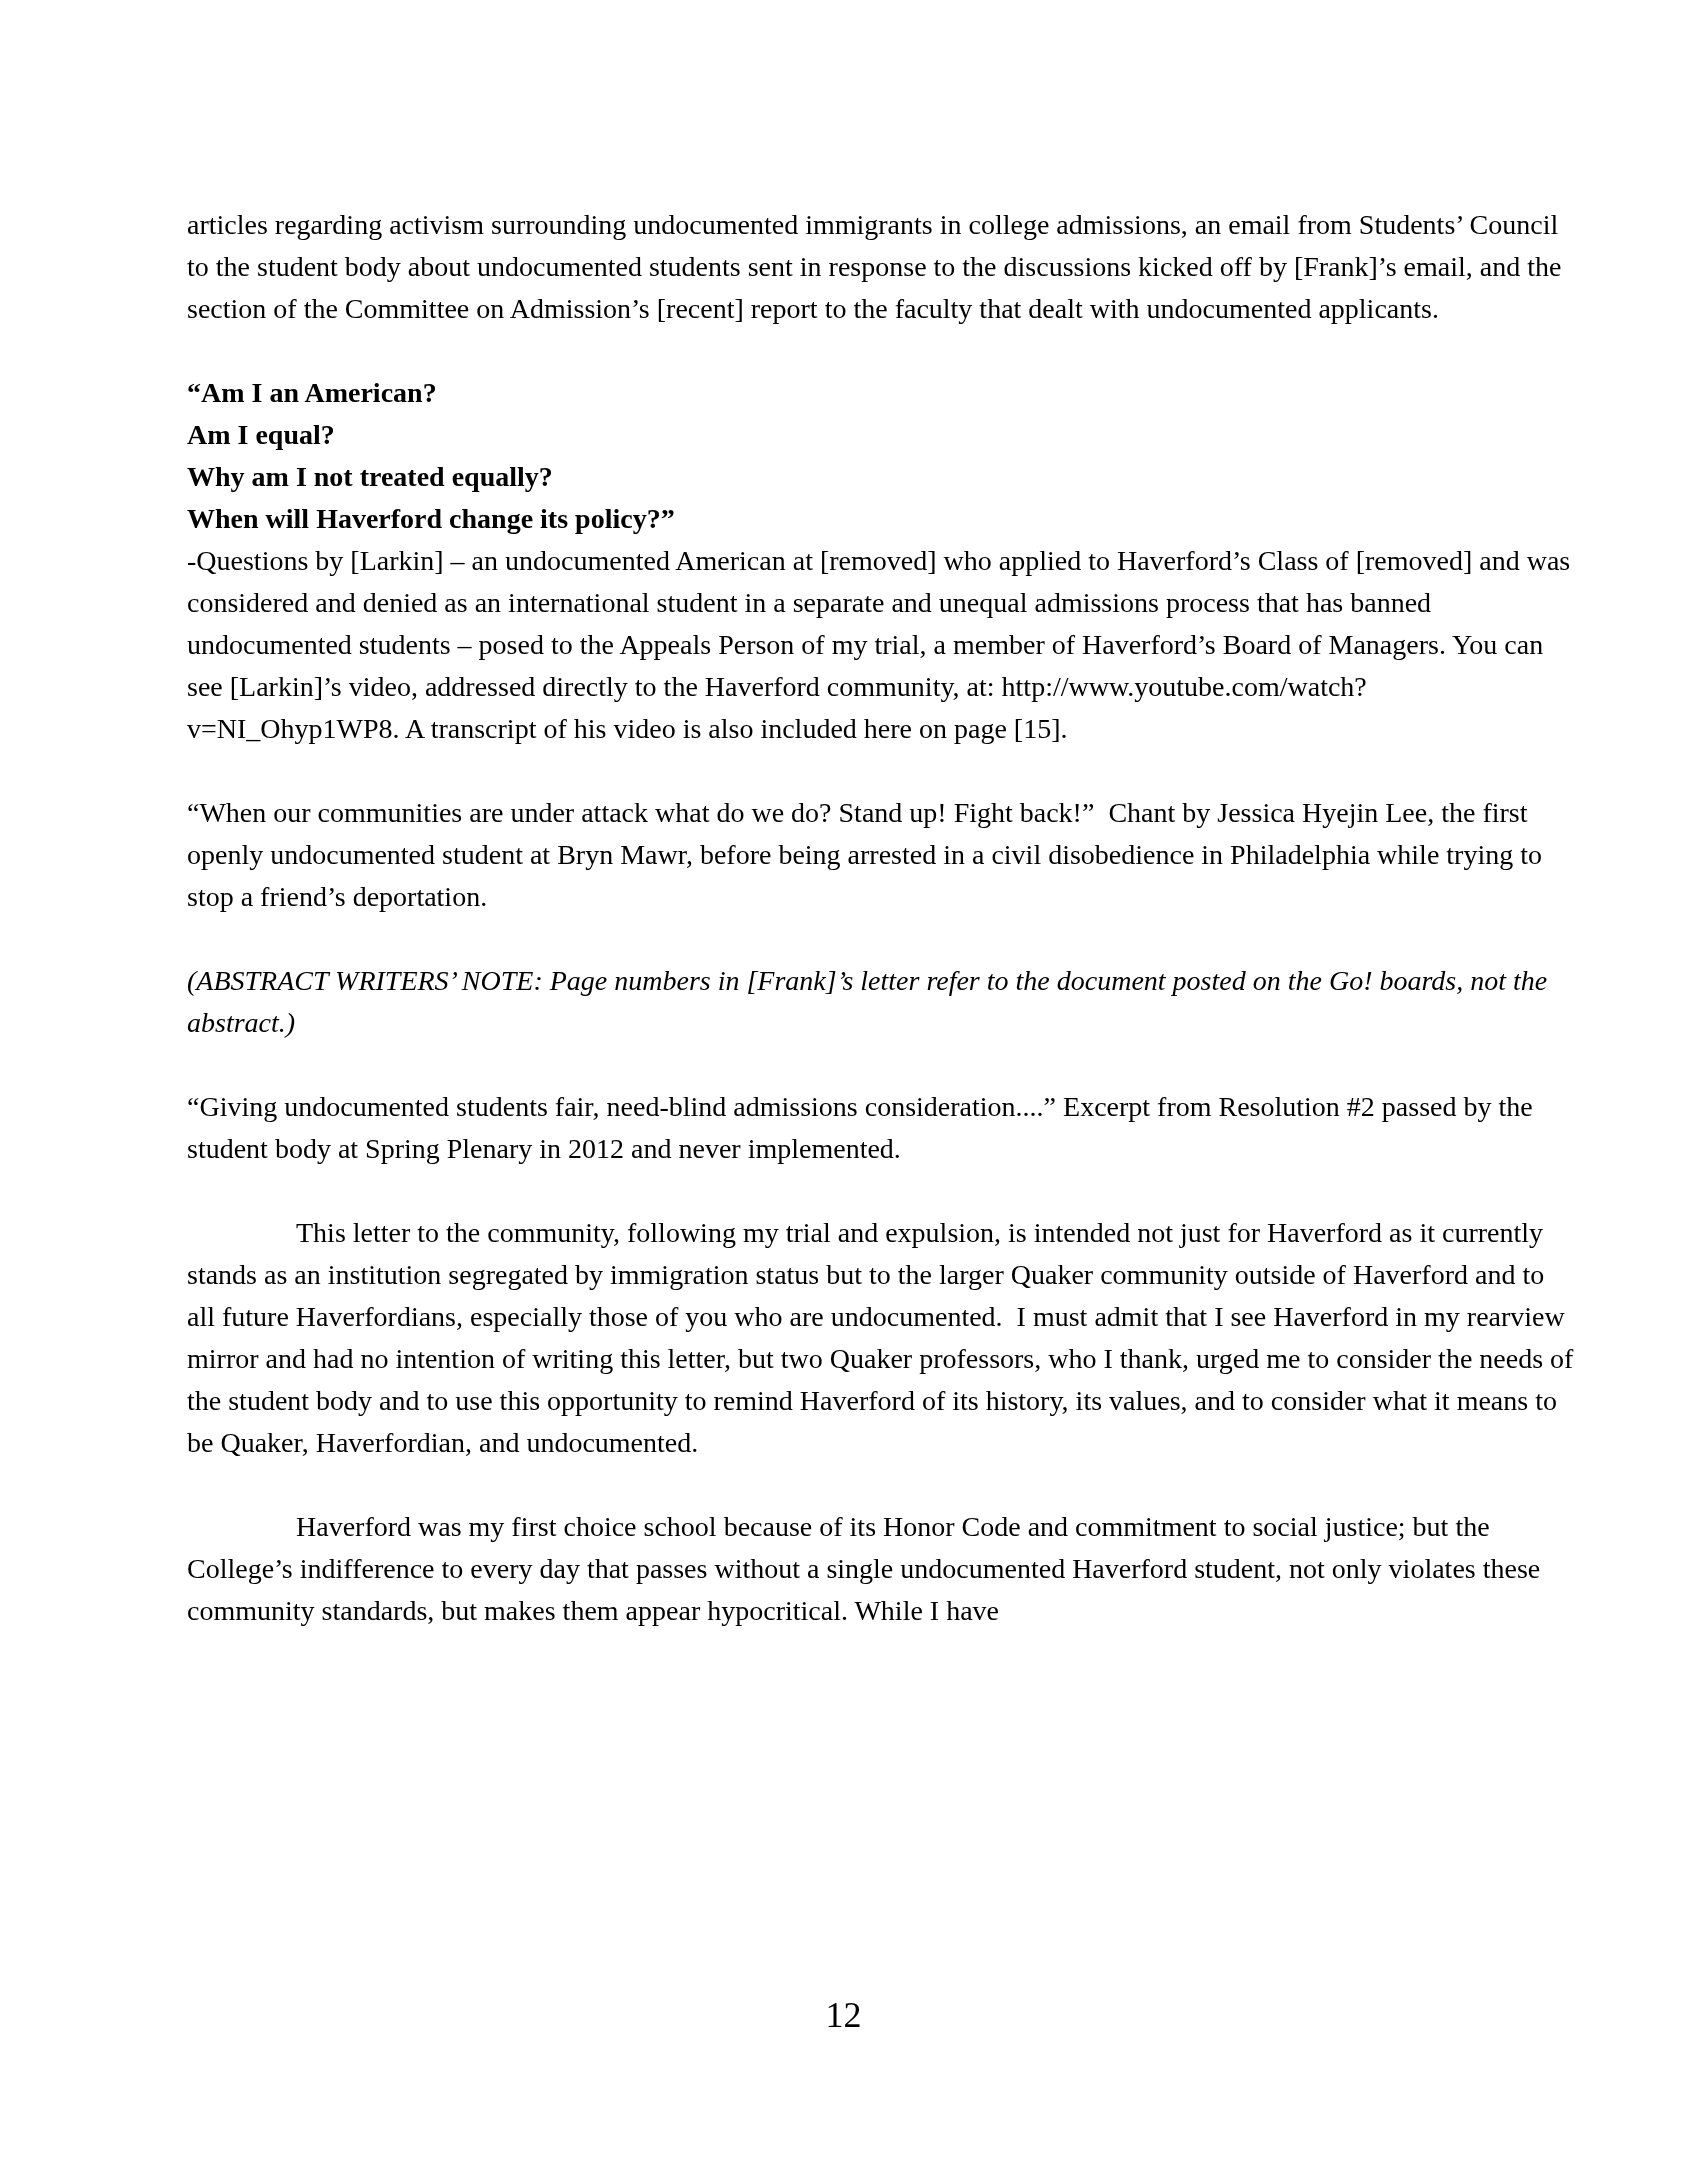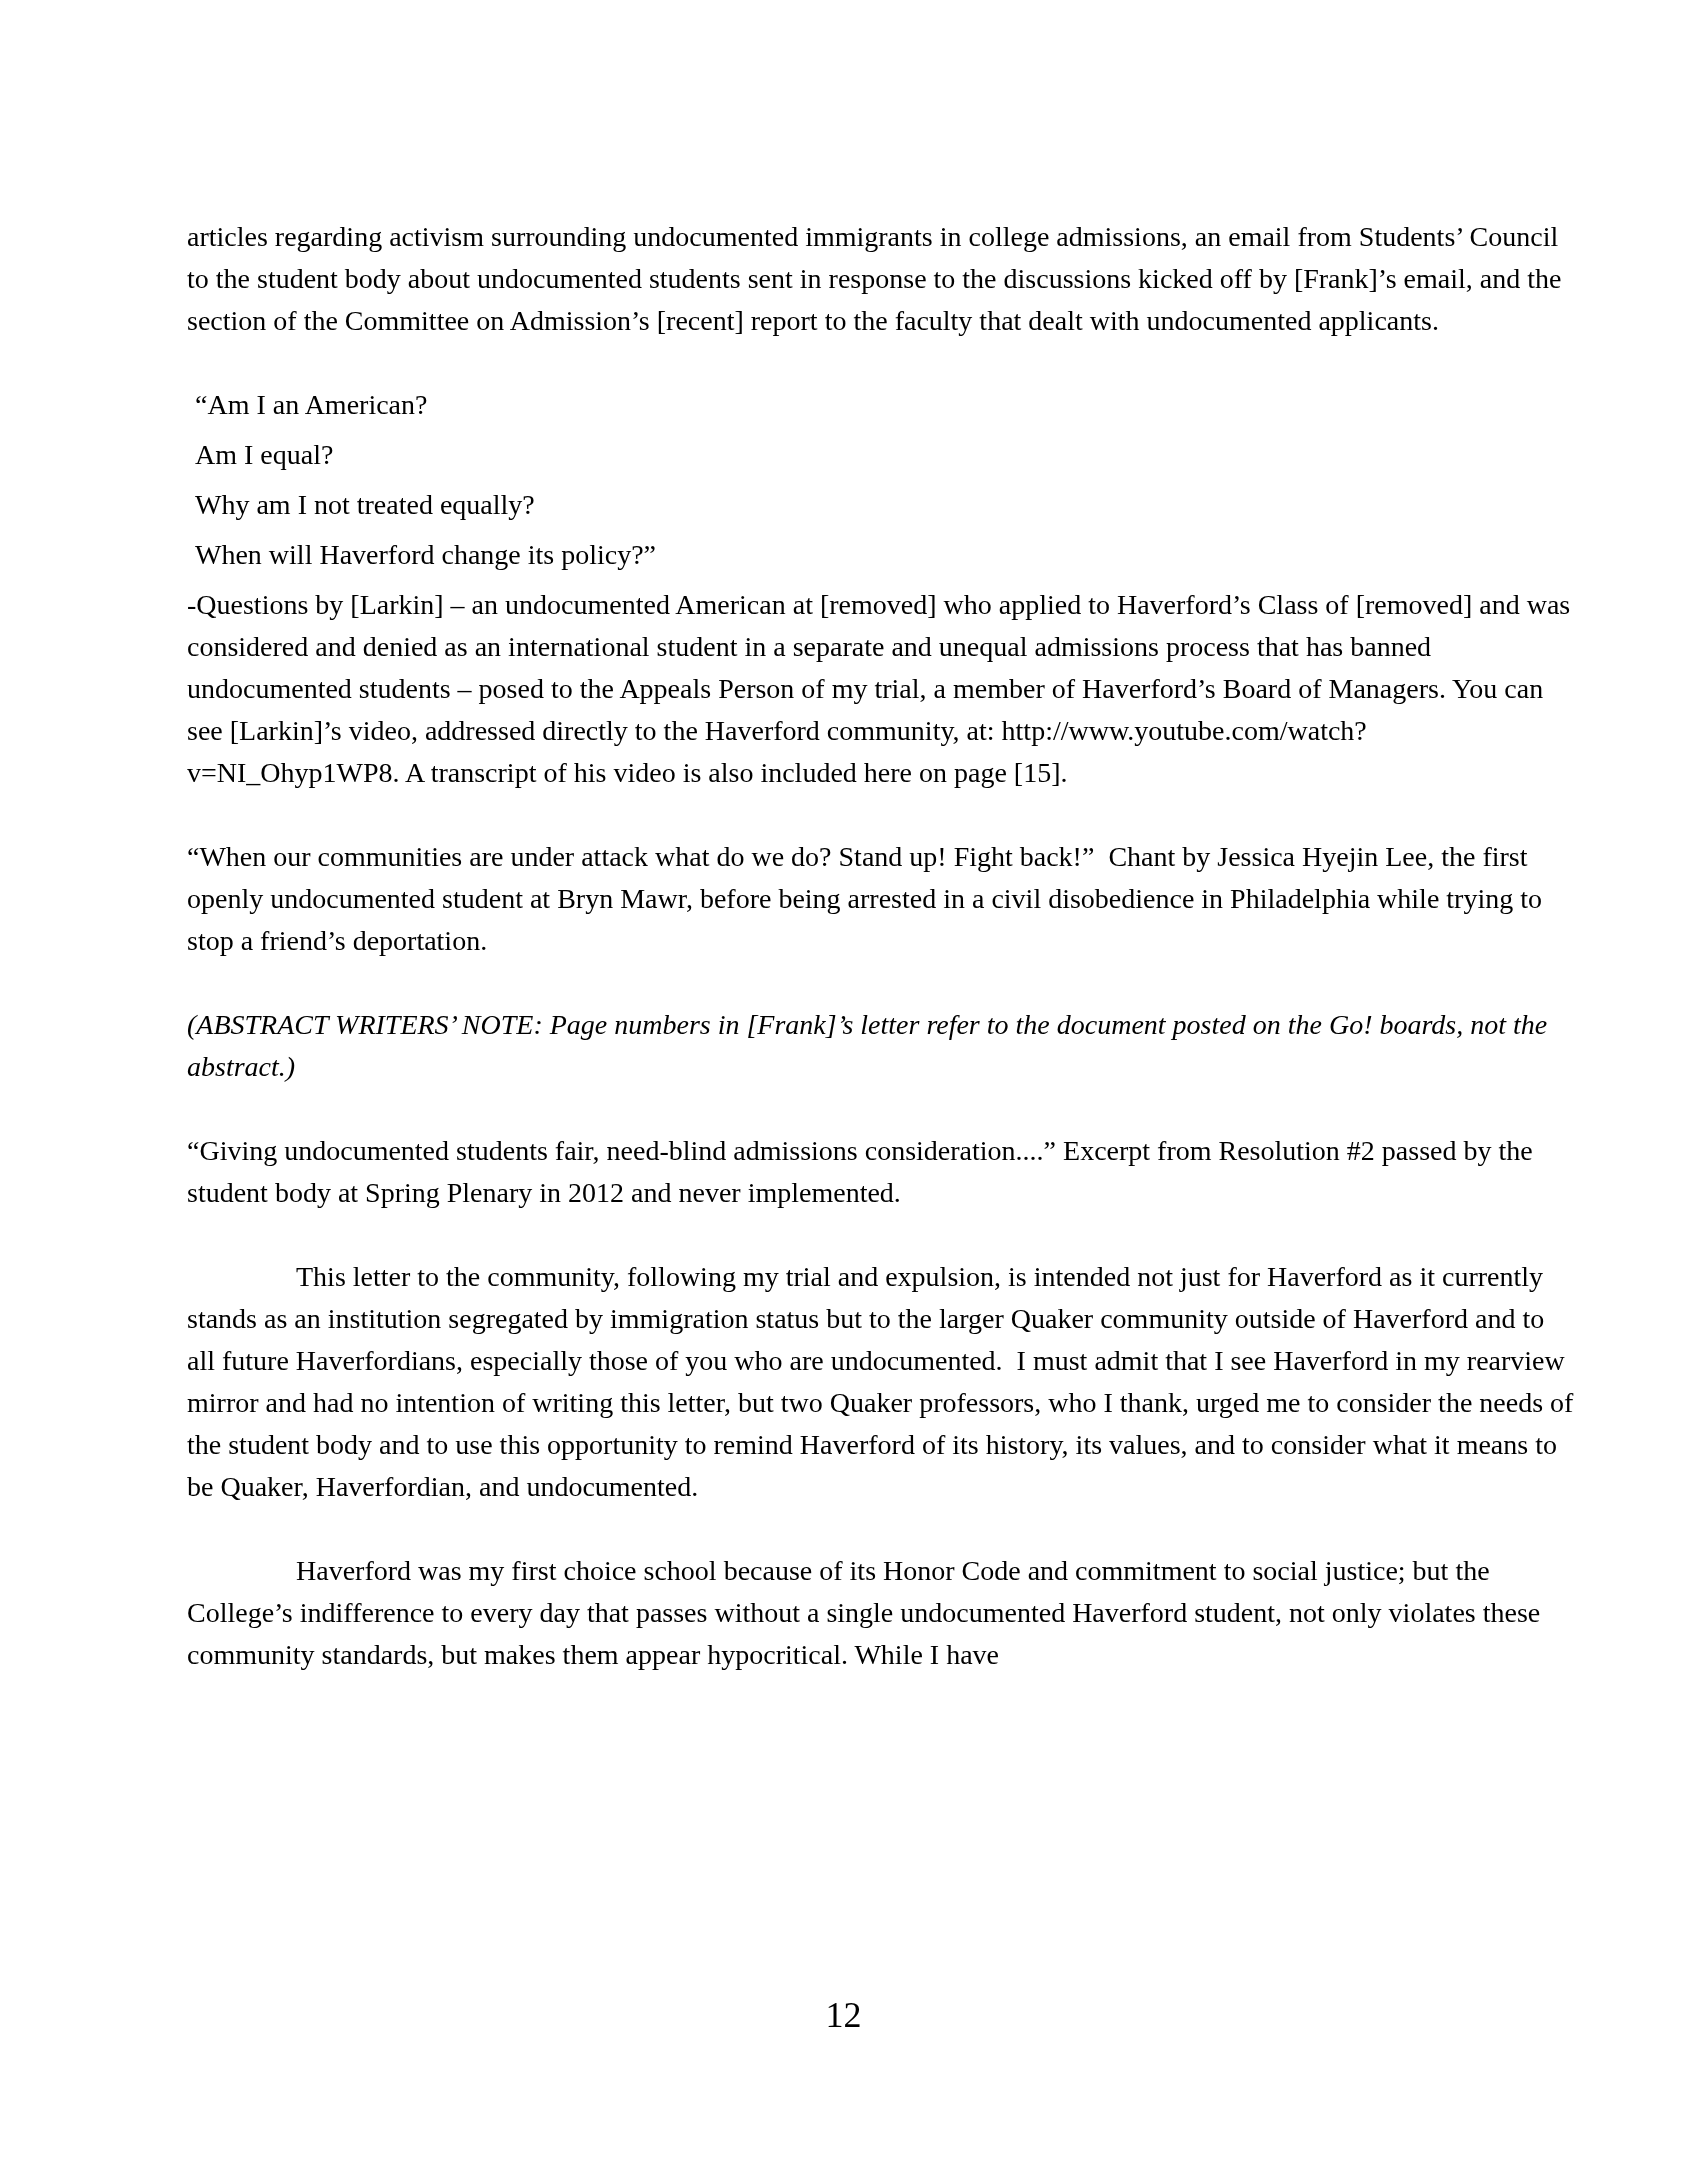--- a/index.html
+++ b/index.html
@@ -18,29 +18,30 @@
     line-height: 42px;
     overflow: hidden;
   }
   .content {
     position: absolute;
     left: 187px;
     top: 204px;
     width: 1389px;
   }
   .para {
-    margin: 12px 0 42px 0;
+    margin: 0 0 42px 0;
     white-space: pre-wrap;
   }
   .heading {
     font-weight: bold;
   }
   .poem-line {
-    margin: 8px;
+    margin: 0;
     white-space: pre-wrap;
+    font-weight: bold;
   }
   .no-gap-top {
     margin-top: 0;
   }
   .note {
     font-style: italic;
   }
   .indent {
     text-indent: 109px;
   }

